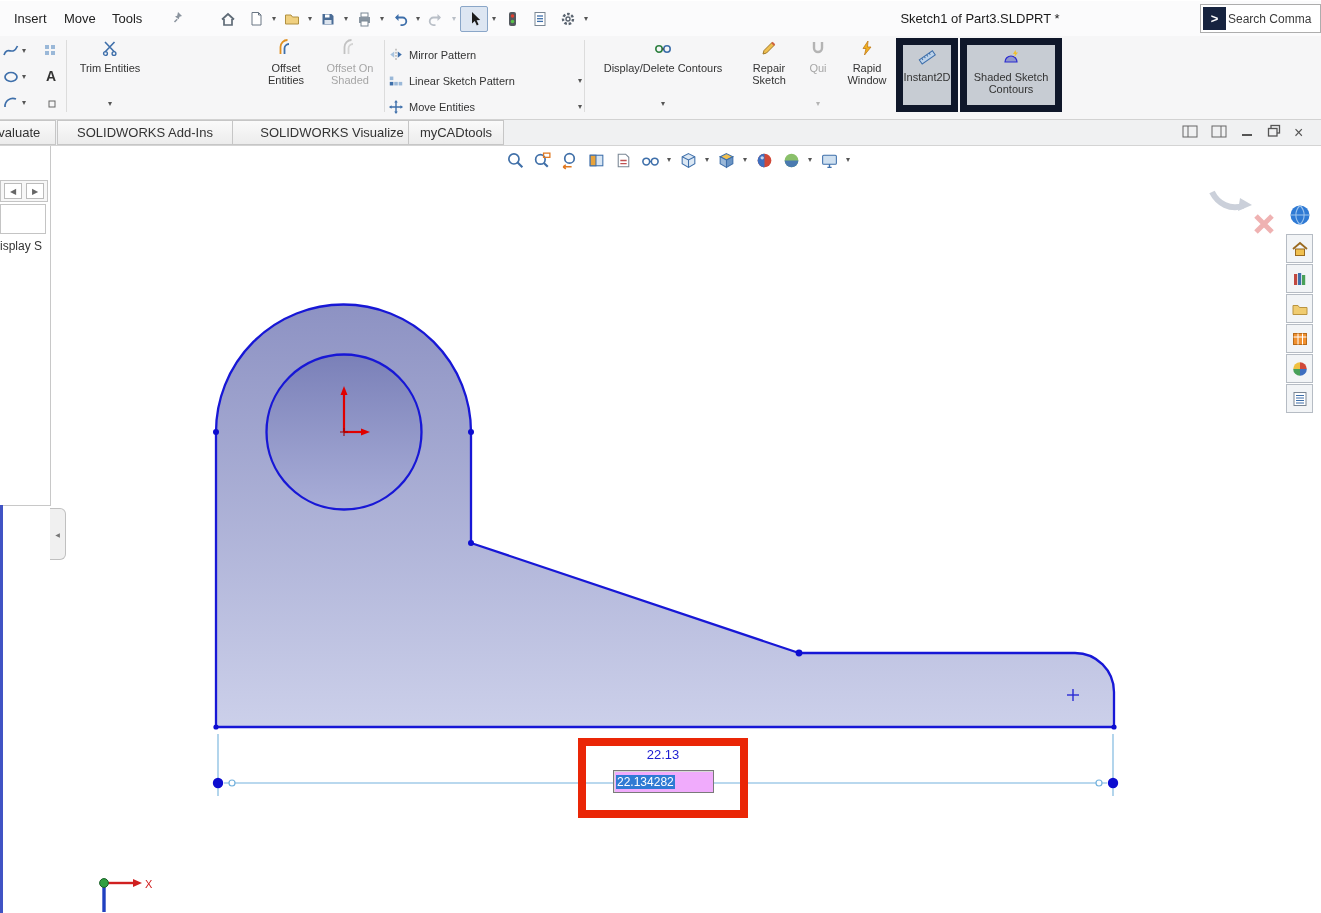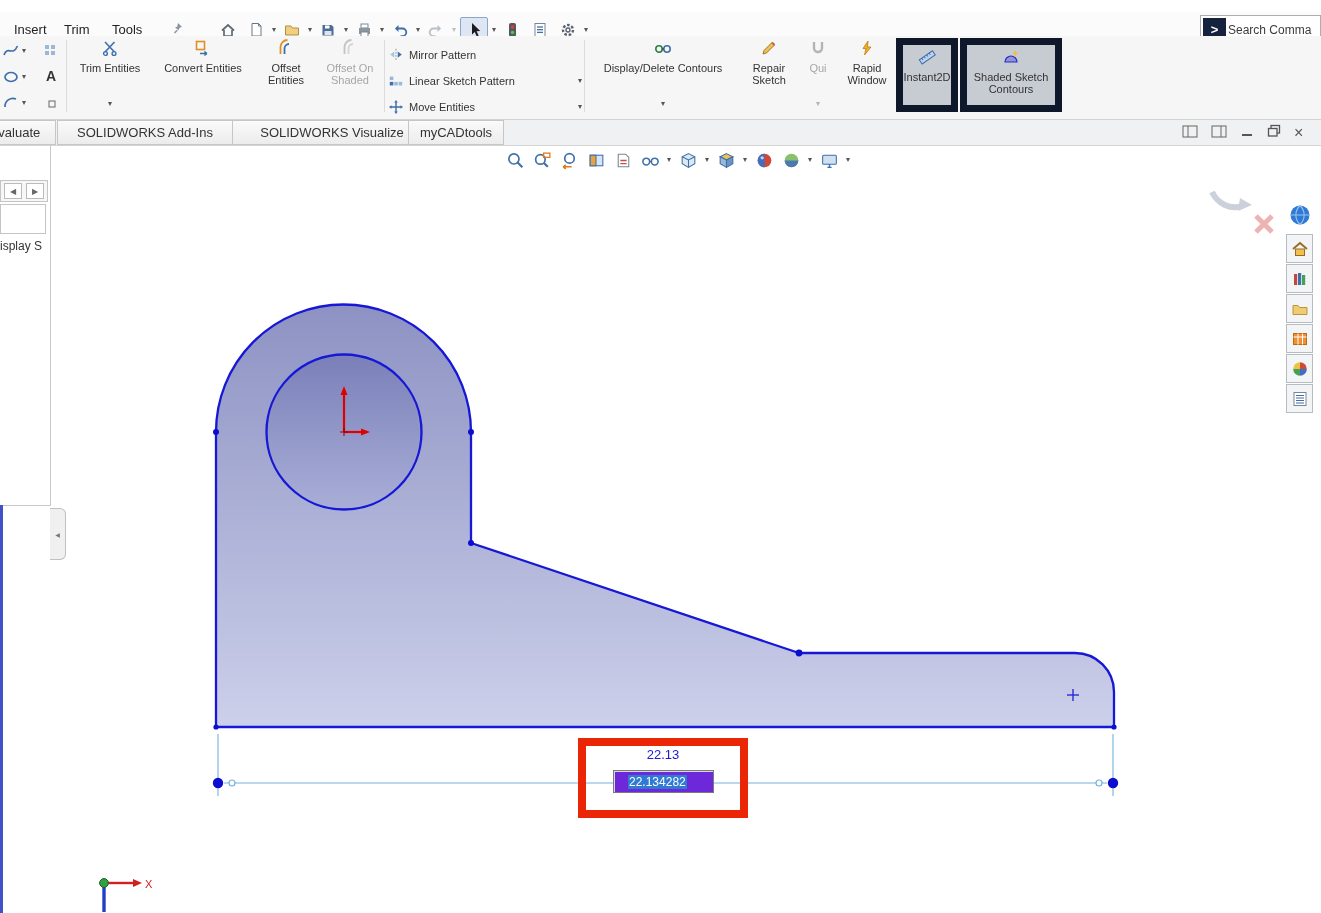--- a/index.html
+++ b/index.html
@@ -2,21 +2,21 @@
 <html><head>
 <meta charset="utf-8">
 <style>
   * { box-sizing: border-box; margin: 0; padding: 0; }
   html,body { width:1321px; height:913px; overflow:hidden; background:#fff;
     font-family:"Liberation Sans", sans-serif; }
   #app { position:relative; width:1321px; height:913px; }
   .abs { position:absolute; }
 
   
-  .menubar { position:absolute; left:0; top:12px; width:1321px; height:36px;
+  .menubar { position:absolute; left:0; top:1px; width:1321px; height:36px;
     background:#fbfbfc; border-bottom:1px solid #e2e2e2; }
   .mitem { position:absolute; top:0; height:36px; line-height:36px; font-size:13px;
     color:#222; padding:0 6px; cursor:default; }
   .tbrow { position:absolute; left:216px; top:5px; display:flex; align-items:center; gap:4px; }
   .tbtn { width:24px; height:26px; display:flex; align-items:center; justify-content:center; }
   .car { font-size:8px; color:#555; line-height:8px; }
   .selbox { display:flex; align-items:center; justify-content:center; width:28px; height:26px;
     background:#dde6f2; border:1px solid #8aa6c8; border-radius:2px; }
   .title { position:absolute; left:830px; top:0; width:300px; height:36px; line-height:36px;
     text-align:center; font-size:13px; color:#1a1a1a; }
@@ -59,40 +59,40 @@
 
   .lf-box { position:absolute; border:1px solid #c4c4c4; background:#f7f7f7; }
   .lf-arrow { font-size:8px; color:#666; display:flex; align-items:center; justify-content:center; }
   .lf-text { position:absolute; left:0; top:93px; width:48px; font-size:12px; color:#333; }
 
   .taskpane { position:absolute; left:1286px; top:58px; display:flex; flex-direction:column;
     align-items:center; }
   .tpbox { width:27px; height:29px; border:1px solid #b6bcc4; background:#f2f4f6;
     display:flex; align-items:center; justify-content:center; margin-top:1px; }
 
-  .dim-edit { position:absolute; left:613px; top:624px; width:101px; height:23px; background:#6d28d9;
+  .dim-edit { position:absolute; left:613px; top:624px; width:101px; height:23px; background:#f0abfc;
     border:1px solid #7a7a7a; box-shadow:inset 1px 1px 0 #d8d8d8;
-    display:flex; align-items:center; padding:1px 14px; }
+    display:flex; align-items:center; padding:1px 2px; }
   .dim-sel { background:#2f7ad4; color:#fff; font-size:12px; padding:0 1px; white-space:nowrap; }
   .redbox { position:absolute; left:578px; top:592px; width:170px; height:80px;
     border:8px solid #ea2606; }
   .blue-edge { position:absolute; left:0; top:359px; width:3px; height:408px; background:#4053c4; }
   .splitter { position:absolute; left:50px; top:362px; width:16px; height:52px;
     background:#f0f0f0; border:1px solid #c0c0c0; border-left:none;
     border-radius:0 6px 6px 0; display:flex; align-items:center; justify-content:center;
     font-size:6px; color:#777; }
 </style>
 </head>
 <body>
 
 <div id="app">
 
   <div class="menubar">
     <span class="mitem" style="left:8px">Insert</span>
-    <span class="mitem" style="left:58px">Trim</span>
+    <span class="mitem" style="left:58px">Move</span>
     <span class="mitem" style="left:106px">Tools</span>
     <span class="abs" style="left:170px;top:9px">
       <svg width="16" height="16" viewBox="0 0 16 16">
           <path d="M8,2 l4,4 -2.5,0.8 -0.8,2.5 L5,6.5 7.2,5.7z" fill="#8a939e"></path>
           <line x1="4.5" y1="12" x2="7.2" y2="9.2" stroke="#8a939e" stroke-width="1.5"></line>
         </svg>
     </span>
 
     <div class="tbrow">
       <span class="tbtn">
@@ -166,20 +166,21 @@
       </span>
       <span class="tbtn">
         <svg width="18" height="18" viewBox="0 0 18 18">
             <circle cx="9" cy="9" r="5" fill="none" stroke="#5a6470" stroke-width="2.4" stroke-dasharray="2.6 1.8"></circle>
             <circle cx="9" cy="9" r="2" fill="none" stroke="#5a6470" stroke-width="1.4"></circle>
           </svg>
       </span>
         <span class="car">▾</span>
     </div>
 
+    <div class="title">Sketch1 of Part3.SLDPRT *</div>
 
     <div class="search">
       <div class="slogo">&gt;</div>
       <input type="text" placeholder="Search Comma" style="">
     </div>
   </div>
 
   <div class="ribbon">
 
     <div class="mini" style="left:2px;top:6px">
@@ -220,27 +221,20 @@
     <div class="rbtn" style="left:70px;width:80px">
       <span><svg width="18" height="18" viewBox="0 0 18 18">
             <path d="M4,3 L13.5,13 M13.5,3 L4,13" stroke="#3e6faa" stroke-width="1.6"></path>
             <circle cx="4.5" cy="14.5" r="1.9" fill="none" stroke="#3e6faa" stroke-width="1.4"></circle>
             <circle cx="13" cy="14.5" r="1.9" fill="none" stroke="#3e6faa" stroke-width="1.4"></circle>
           </svg></span>
       <span class="rlabel">Trim Entities</span>
       <span class="car">▾</span>
     </div>
 
-    <div class="rbtn" style="left:152px;width:102px">
-      <span><svg width="18" height="18" viewBox="0 0 18 18">
-            <rect x="2.5" y="2.5" width="8" height="8" fill="none" stroke="#e09020" stroke-width="1.6"></rect>
-            <path d="M6,14.5 h7 M13,14.5 l-2.6,-2 M13,14.5 l-2.6,2" fill="none" stroke="#3e6faa" stroke-width="1.5"></path>
-          </svg></span>
-      <span class="rlabel">Convert Entities</span>
-    </div>
 
     <div class="rbtn" style="left:256px;width:60px">
       <span><svg width="18" height="18" viewBox="0 0 18 18">
             <path d="M3.5,15 v-7 a7,7 0 0 1 7,-7" fill="none" stroke="#e09020" stroke-width="1.8"></path>
             <path d="M7.5,15 v-5.5 a4.5,4.5 0 0 1 4.5,-4.5" fill="none" stroke="#3e6faa" stroke-width="1.8"></path>
           </svg></span>
       <span class="rlabel">Offset Entities</span>
     </div>
 
     <div class="rbtn disabled" style="left:318px;width:64px">

